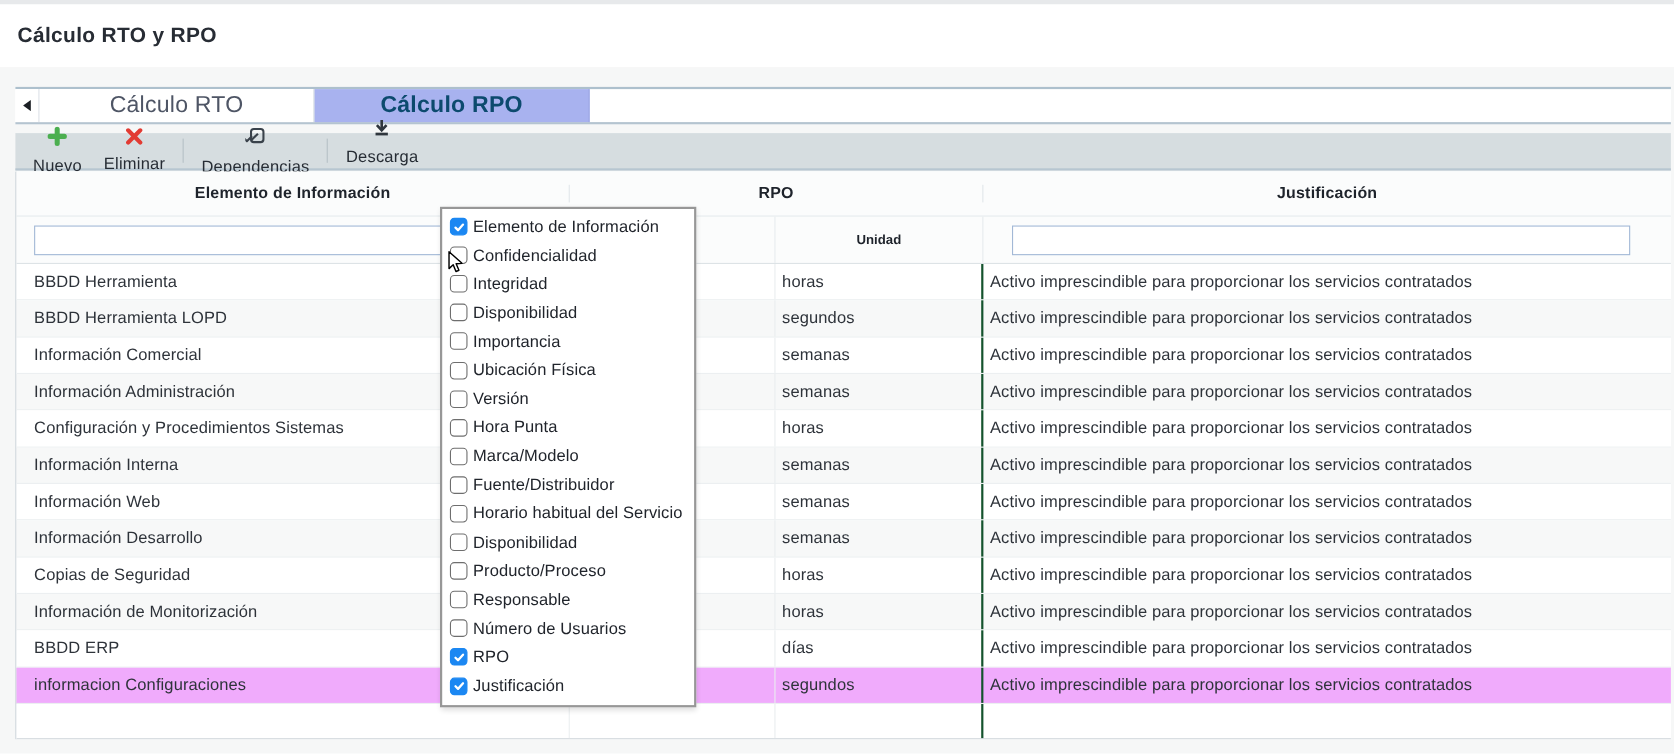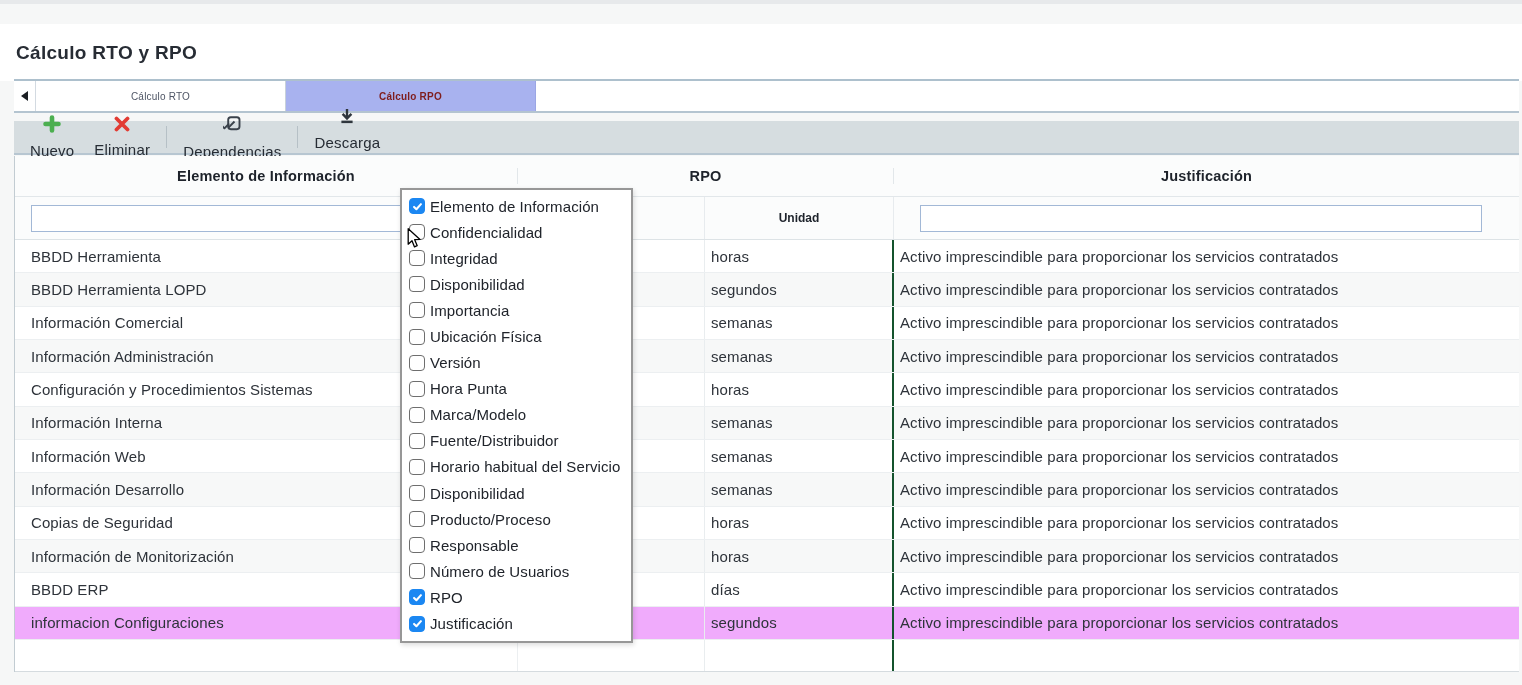--- a/index.html
+++ b/index.html
@@ -6,40 +6,40 @@
   html,body { margin:0; padding:0; }
   body {
     width:1522px; height:685px; position:relative; overflow:hidden;
     background:#f6f7f7;
     font-family:"Liberation Sans", sans-serif;
     -webkit-font-smoothing:antialiased;
   }
   .top-strip { position:absolute; top:0; left:0; width:1522px; height:4px; background:#e7e9eb; }
   .title-bar {
     position:absolute; top:4px; left:0; width:1522px; height:57px;
-    background:#ffffff; display:flex; align-items:center; padding-left:16px;margin-top:20px;
+    background:#ffffff; display:flex; align-items:center; padding-left:16px;
   }
   .title-bar h1 { margin:0; font-size:19px; font-weight:700; color:#272c34; letter-spacing:.3px; }
 
   
   .tabstrip {
     position:absolute; top:79px; left:14px; width:1505px; height:34px;
     background:#ffffff; border-top:2px solid #adc0cd; border-bottom:2px solid #b4c4d0;
     display:flex; align-items:stretch;
   }
   .tab-scroll {
     width:22px; background:#fff; border:none; border-right:1px solid #d3dae1;
     display:flex; align-items:center; justify-content:center; padding:0; cursor:pointer;
   }
   .tab {
     width:250px; display:flex; align-items:center; justify-content:center;
-    font-size:10px; color:#4e5565; background:#fff;
+    font-size:21px; color:#4e5565; background:#fff;
     border-right:1px solid #c8d1da; cursor:pointer; letter-spacing:.2px;
   }
-  .tab.active { background:#a8b2ef; color:#7f1d1d; font-weight:700; border-right:1px solid #9ba6e4; }
+  .tab.active { background:#a8b2ef; color:#0c4a6e; font-weight:700; border-right:1px solid #9ba6e4; }
 
   
   .toolbar {
     position:absolute; top:121px; left:14px; width:1505px; height:34px;
     background:#d6dde0; border-bottom:2px solid #b7c6d1;
     display:flex; align-items:center; padding-left:16px;
   }
   .tbtn {
     display:flex; align-items:center; gap:9px; background:none; border:none;
     font-family:inherit; font-size:15px; color:#262c34; padding:0; cursor:pointer; letter-spacing:.2px;flex-direction:column;

